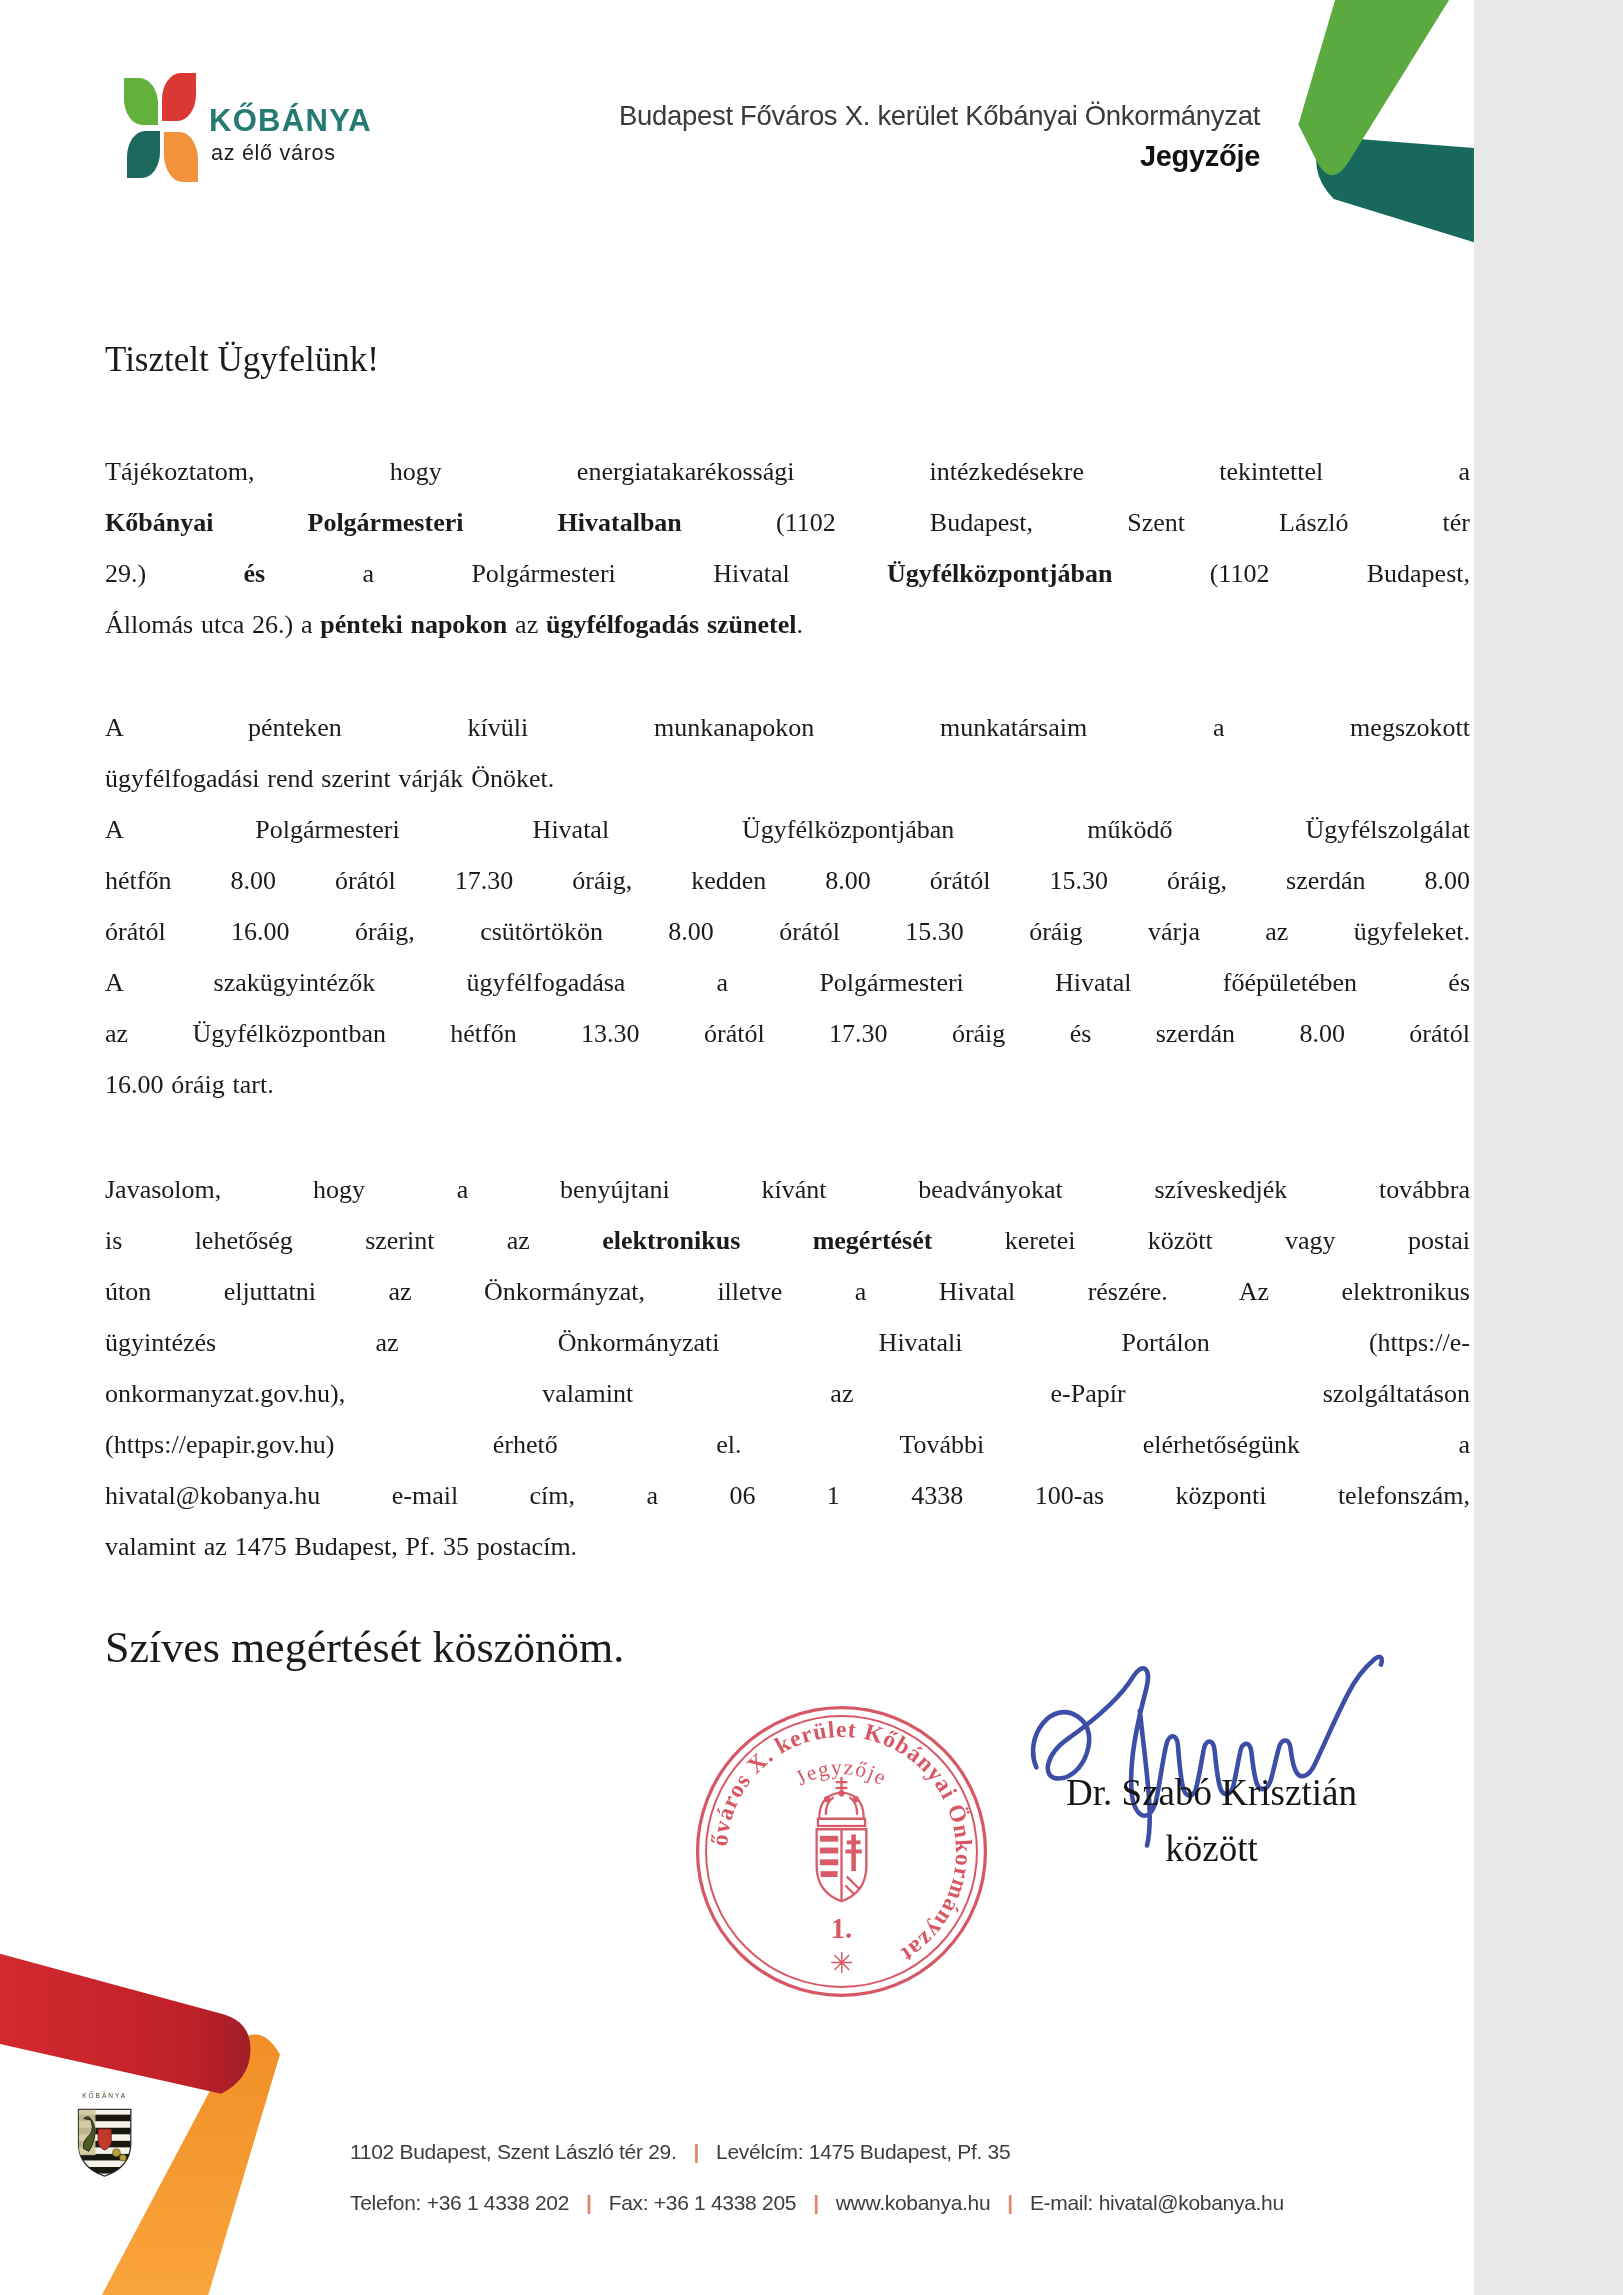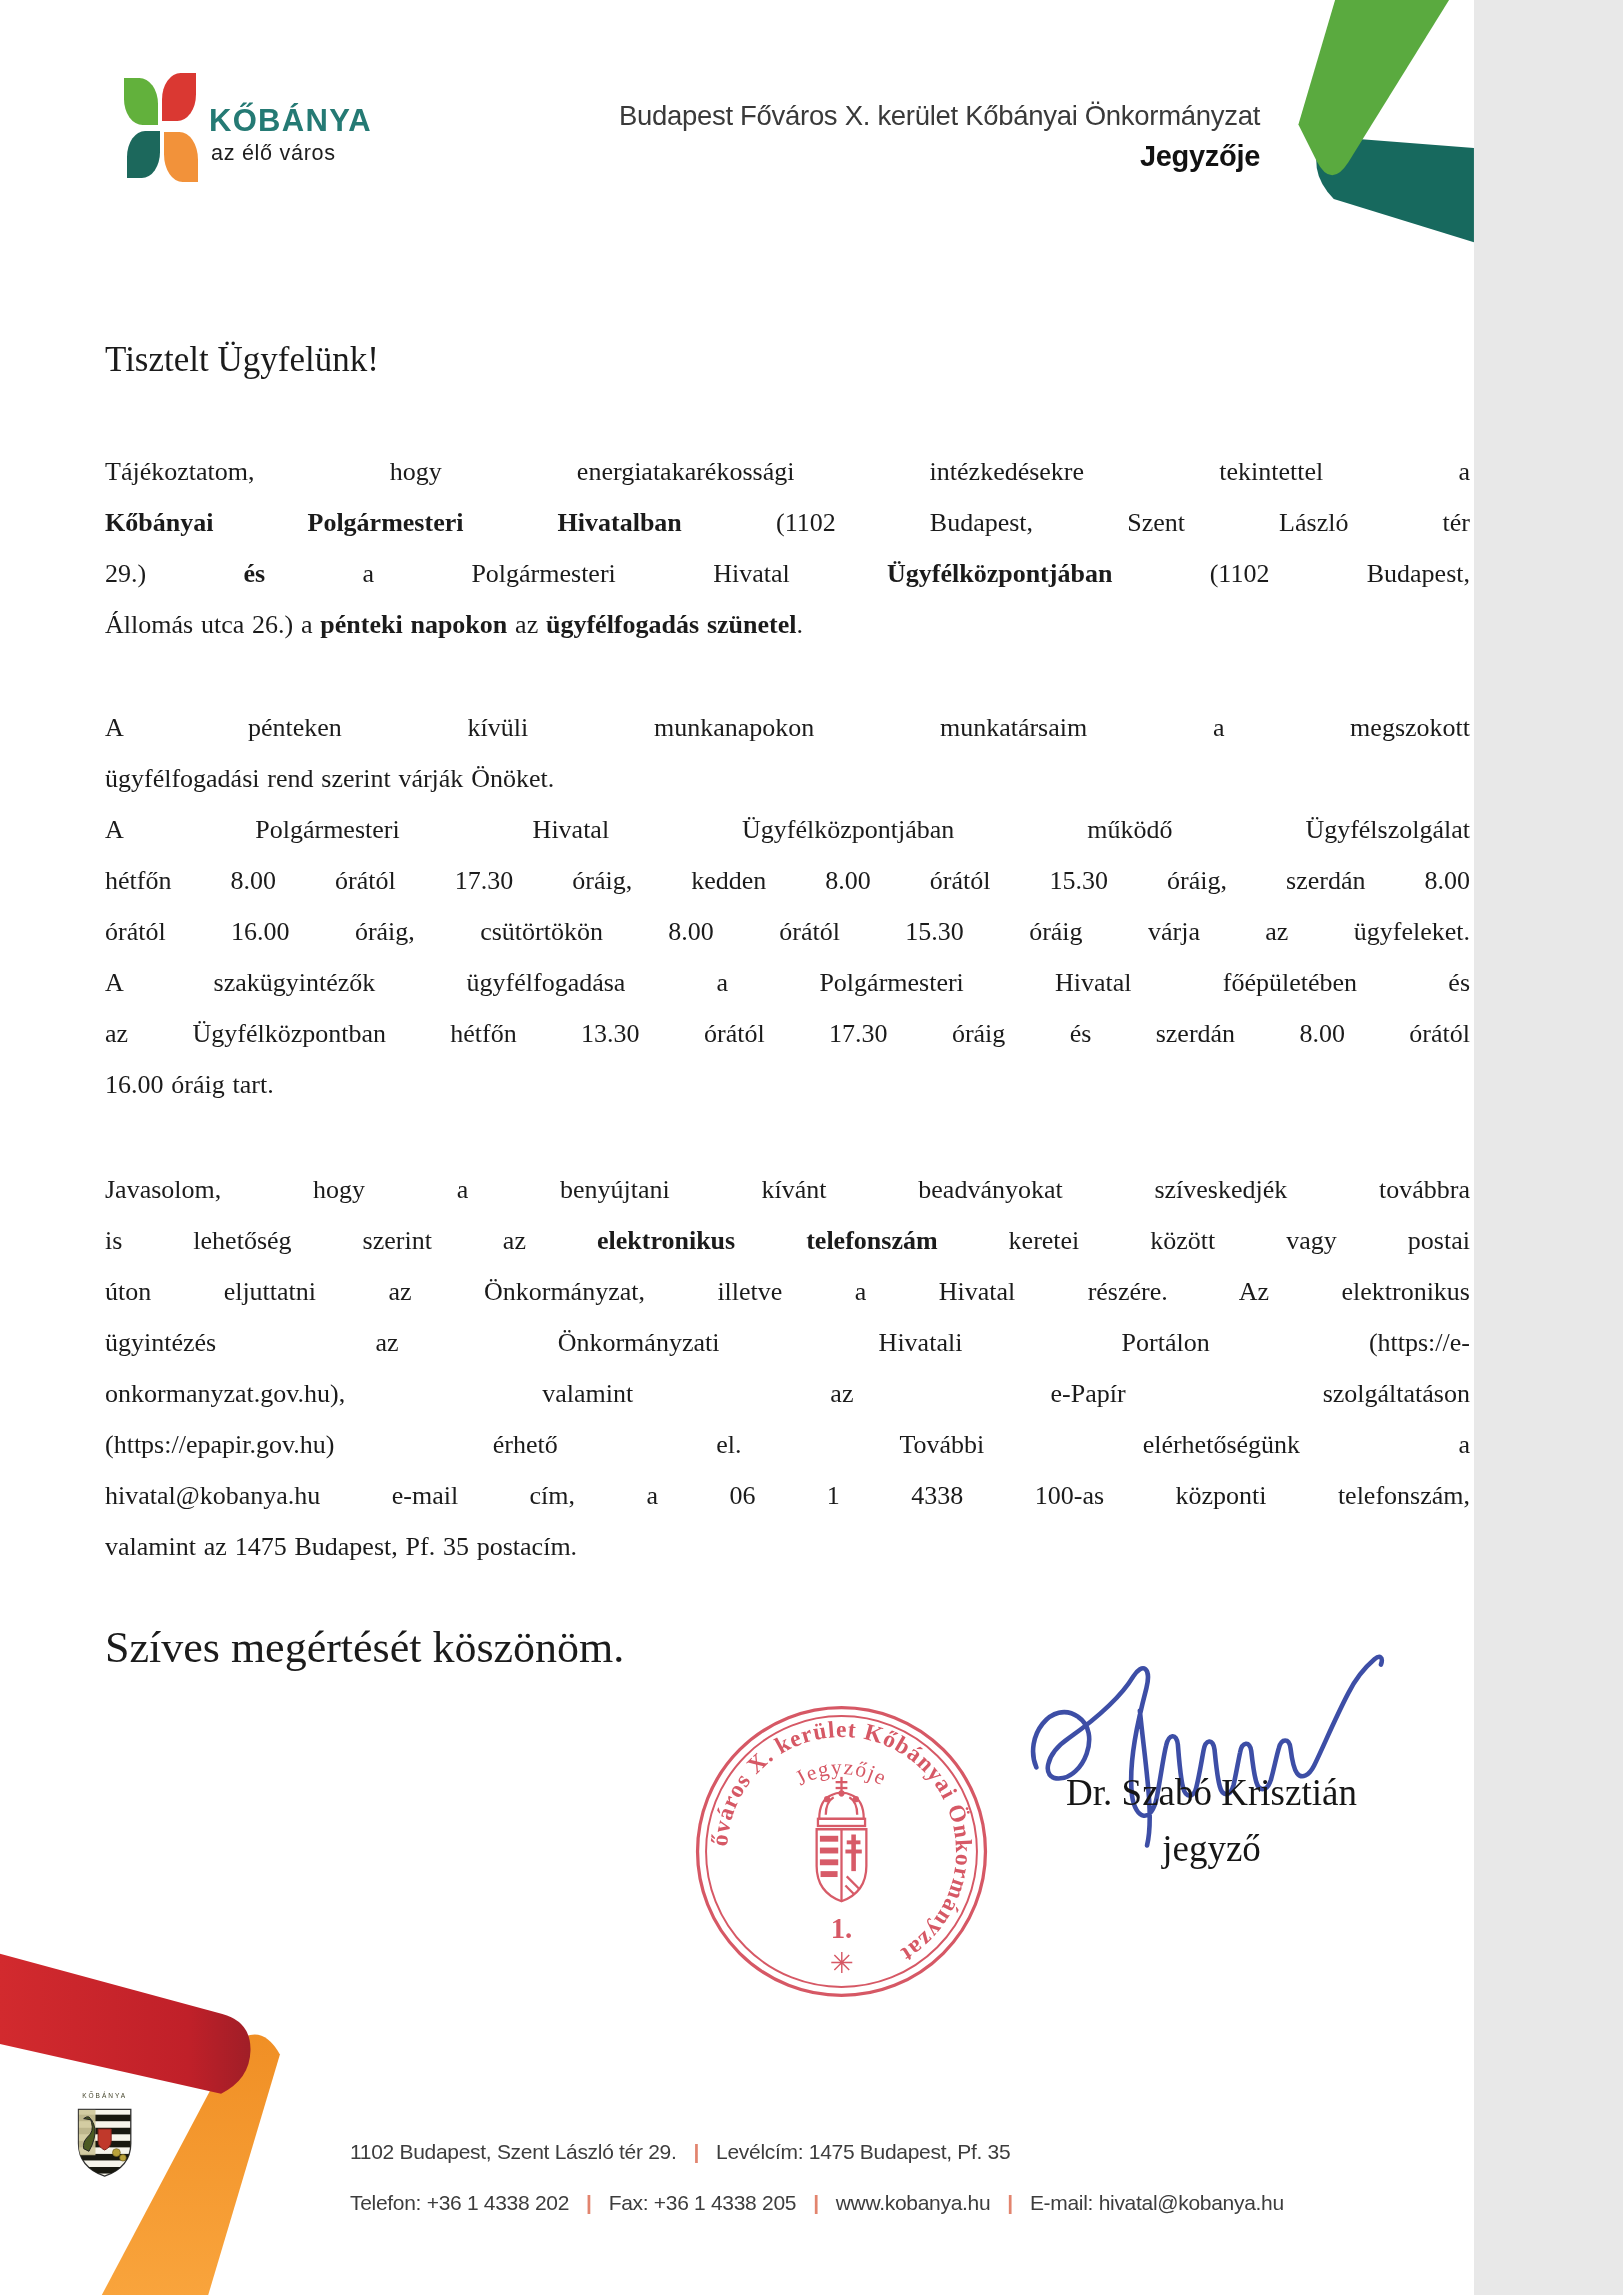--- a/index.html
+++ b/index.html
@@ -84,21 +84,21 @@
       <div class="bline"><span>ügyfélfogadási rend szerint várják Önöket.</span></div>
       <div class="bline just"><span>A Polgármesteri Hivatal Ügyfélközpontjában működő Ügyfélszolgálat</span></div>
       <div class="bline just"><span>hétfőn 8.00 órától 17.30 óráig, kedden 8.00 órától 15.30 óráig, szerdán 8.00</span></div>
       <div class="bline just"><span>órától 16.00 óráig, csütörtökön 8.00 órától 15.30 óráig várja az ügyfeleket.</span></div>
       <div class="bline just"><span>A szakügyintézők ügyfélfogadása a Polgármesteri Hivatal főépületében és</span></div>
       <div class="bline just"><span>az Ügyfélközpontban hétfőn 13.30 órától 17.30 óráig és szerdán 8.00 órától</span></div>
       <div class="bline"><span>16.00 óráig tart.</span></div>
     </div>
   <div class="bodycol" style="top:1164px">
       <div class="bline just"><span>Javasolom, hogy a benyújtani kívánt beadványokat szíveskedjék továbbra</span></div>
-      <div class="bline just"><span>is lehetőség szerint az </span><span class="b">elektronikus telefonszám</span><span> keretei között vagy postai</span></div>
+      <div class="bline just"><span>is lehetőség szerint az </span><span class="b">elektronikus megértését</span><span> keretei között vagy postai</span></div>
       <div class="bline just"><span>úton eljuttatni az Önkormányzat, illetve a Hivatal részére. Az elektronikus</span></div>
       <div class="bline just"><span>ügyintézés az Önkormányzati Hivatali Portálon (https://e-</span></div>
       <div class="bline just"><span>onkormanyzat.gov.hu), valamint az e-Papír szolgáltatáson</span></div>
       <div class="bline just"><span>(https://epapir.gov.hu) érhető el. További elérhetőségünk a</span></div>
       <div class="bline just"><span>hivatal@kobanya.hu e-mail cím, a 06 1 4338 100-as központi telefonszám,</span></div>
       <div class="bline"><span>valamint az 1475 Budapest, Pf. 35 postacím.</span></div>
     </div>
 
   <div class="closing">Szíves megértését köszönöm.</div>
 
@@ -156,21 +156,21 @@
            C286,162 298,160 300,178 C302,198 304,220 308,234 C312,250 324,250 329,232
            C333,214 336,196 339,182 C342,166 354,164 356,180 C358,198 360,216 364,228
            C368,242 380,242 386,224 C391,206 394,190 398,176 C402,160 414,160 416,176
            C418,192 420,206 426,214 C433,223 444,218 452,202 C464,178 484,130 504,92
            C516,68 530,52 544,40 C552,33 558,36 554,48
            M186,118 C194,200 208,278 197,324"></path>
     </svg>
   </div>
 
   <div class="sig-name">Dr. Szabó Krisztián</div>
-  <div class="sig-role">jegyző</div>
+  <div class="sig-role">között</div>
 
   <div class="ribbon-bl">
     <svg width="327" height="345" viewBox="0 0 500 527">
       <defs>
         <linearGradient id="redGrad" x1="0" y1="0" x2="1" y2="0">
           <stop offset="0" stop-color="#d22a2e"></stop>
           <stop offset="0.75" stop-color="#c02029"></stop>
           <stop offset="1" stop-color="#a01e27"></stop>
         </linearGradient>
         <linearGradient id="orGrad" x1="0" y1="0" x2="0" y2="1">

